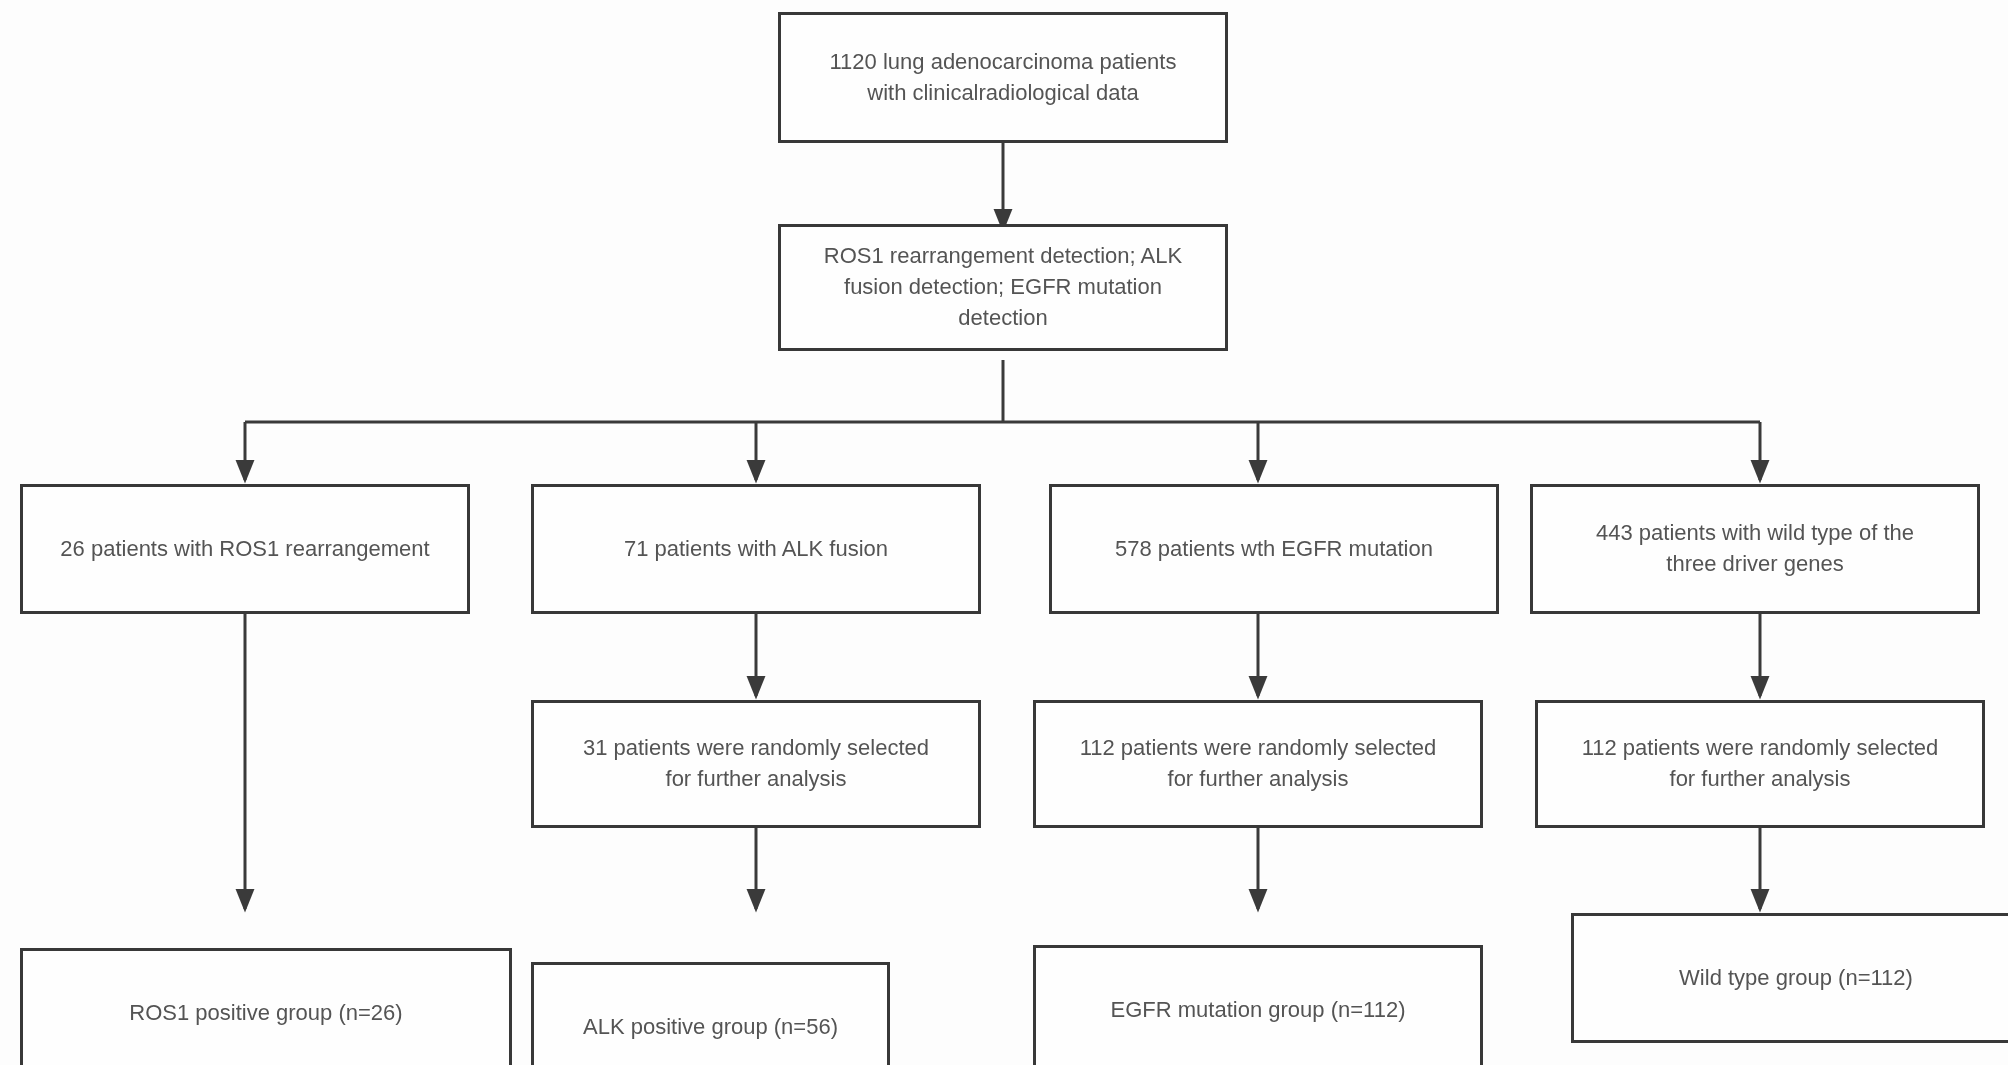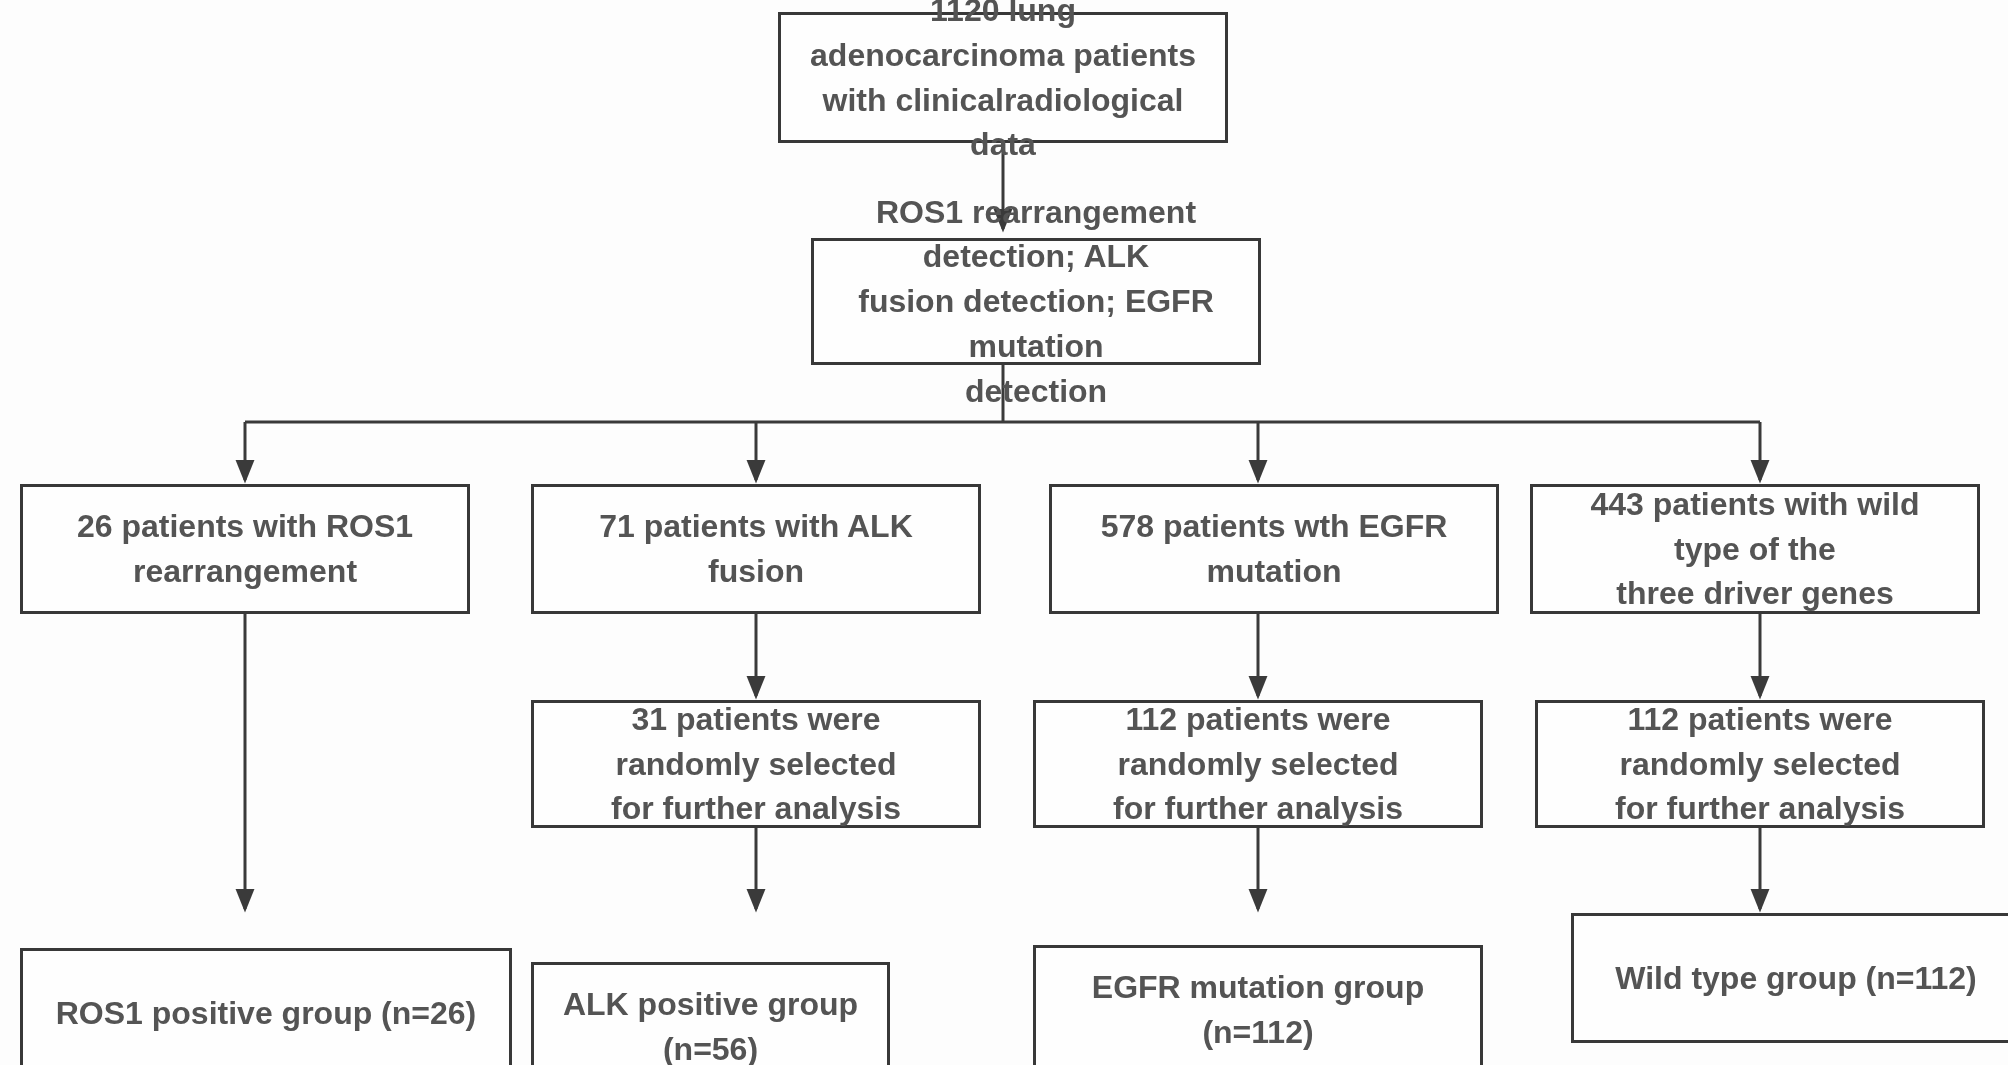--- a/index.html
+++ b/index.html
@@ -32,25 +32,24 @@
   .node {
     position: absolute;
     box-sizing: border-box;
     border: 3px solid var(--box-border, #383838);
     background: var(--box-fill, #fefefe);
     display: flex;
     align-items: center;
     justify-content: center;
     text-align: center;
     white-space: pre-line;
-    font-size: 32px;
+    font-size: 22px;
     line-height: 1.4;
     color: var(--text, #545454);
     padding: 0 23px;
-    font-weight: bold;
   }
 </style>
 </head>
 <body>
 
 <div class="canvas">
 
   <svg class="connectors" viewBox="0 0 2008 1065" xmlns="http://www.w3.org/2000/svg">
     <defs>
       <marker id="arrowhead" viewBox="0 0 10 10" refX="8.5" refY="5" markerWidth="8" markerHeight="8" orient="auto">
@@ -76,21 +75,21 @@
     <line class="edge" x1="1760" y1="614" x2="1760" y2="696" marker-end="url(#arrowhead)"></line>
 
     <line class="edge" x1="756" y1="828" x2="756" y2="909" marker-end="url(#arrowhead)"></line>
     <line class="edge" x1="1258" y1="828" x2="1258" y2="909" marker-end="url(#arrowhead)"></line>
     <line class="edge" x1="1760" y1="828" x2="1760" y2="909" marker-end="url(#arrowhead)"></line>
   </svg>
 
   <div class="node" style="left:778px; top:12px; width:450px; height:131px;">1120 lung adenocarcinoma patients
 with clinicalradiological data</div>
 
-  <div class="node" style="left:778px; top:238px; width:450px; height:127px;margin-left:33px;">ROS1 rearrangement detection; ALK
+  <div class="node" style="left:778px; top:224px; width:450px; height:127px;">ROS1 rearrangement detection; ALK
 fusion detection; EGFR mutation
 detection</div>
 
   <div class="node" style="left:20px; top:484px; width:450px; height:130px;">26 patients with ROS1 rearrangement</div>
   <div class="node" style="left:531px; top:484px; width:450px; height:130px;">71 patients with ALK fusion</div>
   <div class="node" style="left:1033px; top:484px; width:450px; height:130px;margin-left:16px;">578 patients wth EGFR mutation</div>
   <div class="node" style="left:1530px; top:484px; width:450px; height:130px;">443 patients with wild type of the
 three driver genes</div>
 
   <div class="node" style="left:531px; top:700px; width:450px; height:128px;">31 patients were randomly selected

